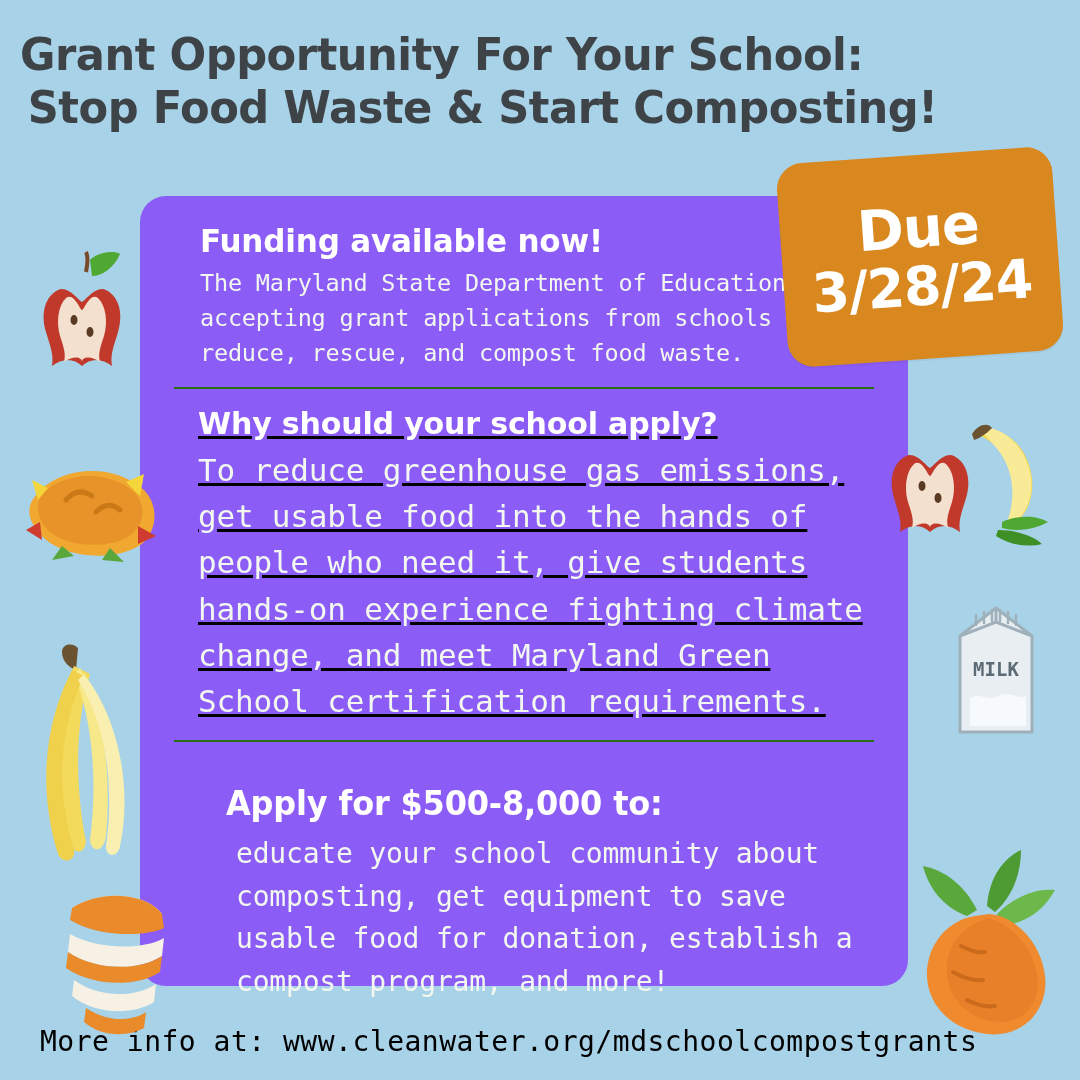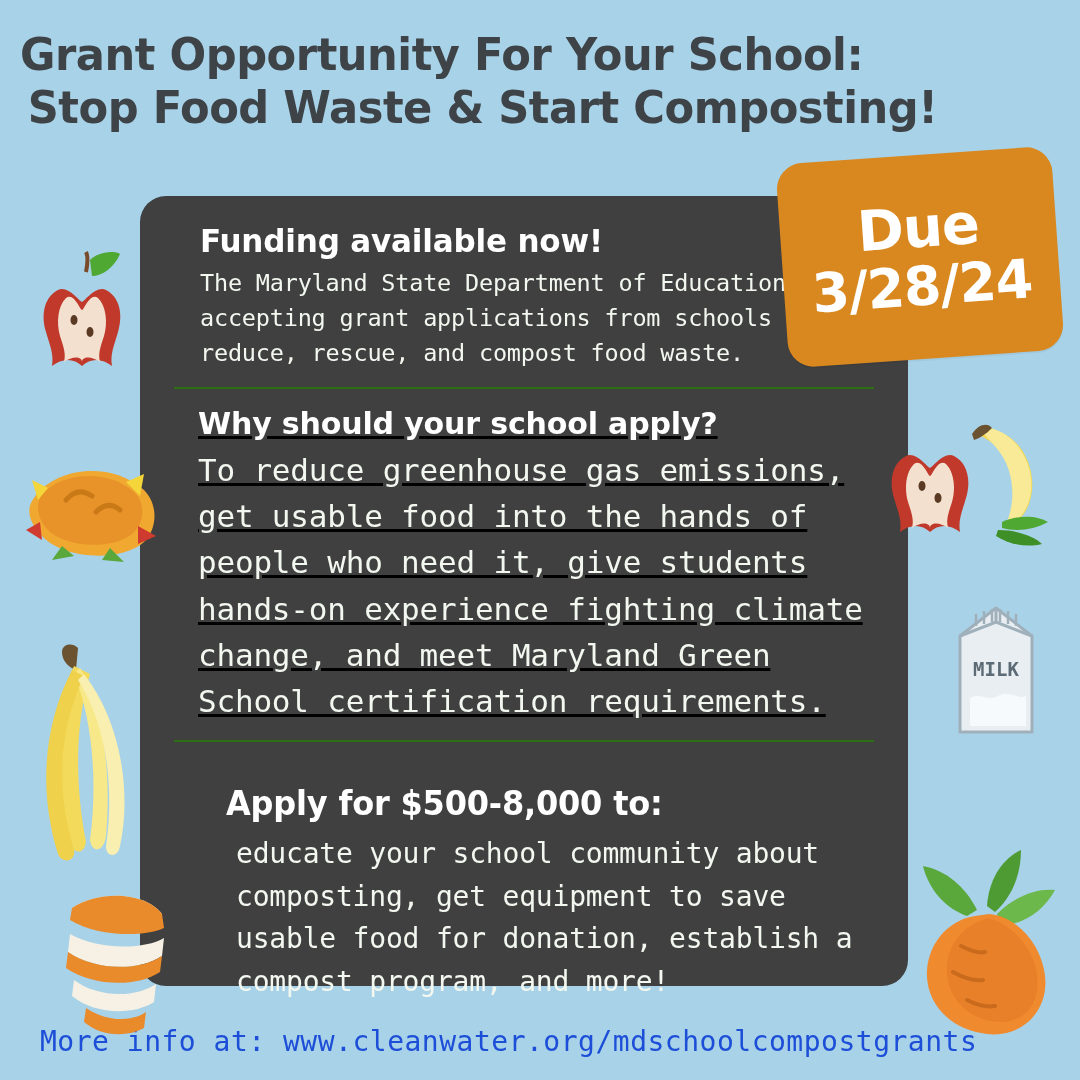--- a/index.html
+++ b/index.html
@@ -44,21 +44,21 @@
     padding-left: 8px;
   }
 
   
   .green-panel {
     position: absolute;
     left: 140px;
     top: 196px;
     width: 768px;
     height: 790px;
-    background: #404040;
+    background: #8b5cf6;
     border-radius: 26px;
     box-sizing: border-box;
     padding: 26px 34px 20px 34px;
   }
 
   .sec-heading {
     color: #ffffff;
     font-family: "DejaVu Sans", sans-serif;
     font-weight: bold;
     font-size: 31px;
@@ -118,21 +118,21 @@
   }
   .due-word { font-size: 56px; letter-spacing: -1px; }
   .due-date { font-size: 54px; letter-spacing: -1px; margin-top: 2px; }
 
   
   .footer {
     position: absolute;
     left: 40px;
     bottom: 22px;
     width: 1010px;
-    color: #1d4ed8;
+    color: #000000;
     font-family: "DejaVu Sans Mono", monospace;
     font-size: 28px;
     letter-spacing: 0.5px;
     white-space: nowrap;
   }
 
   
   .art { position: absolute; }
 
   

